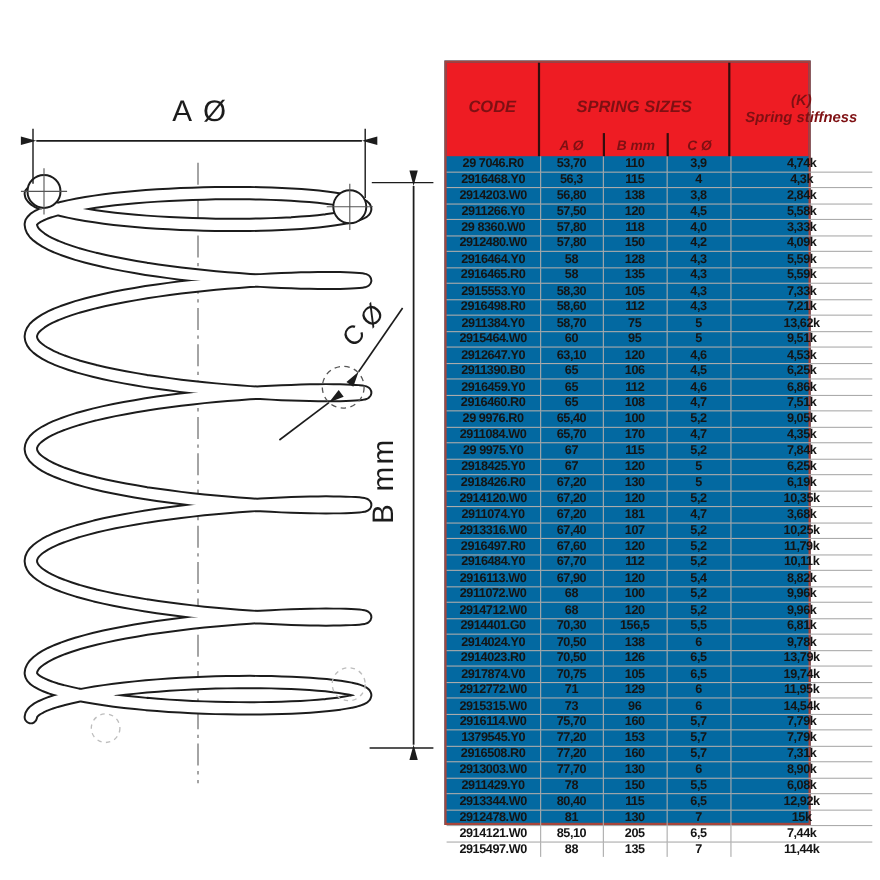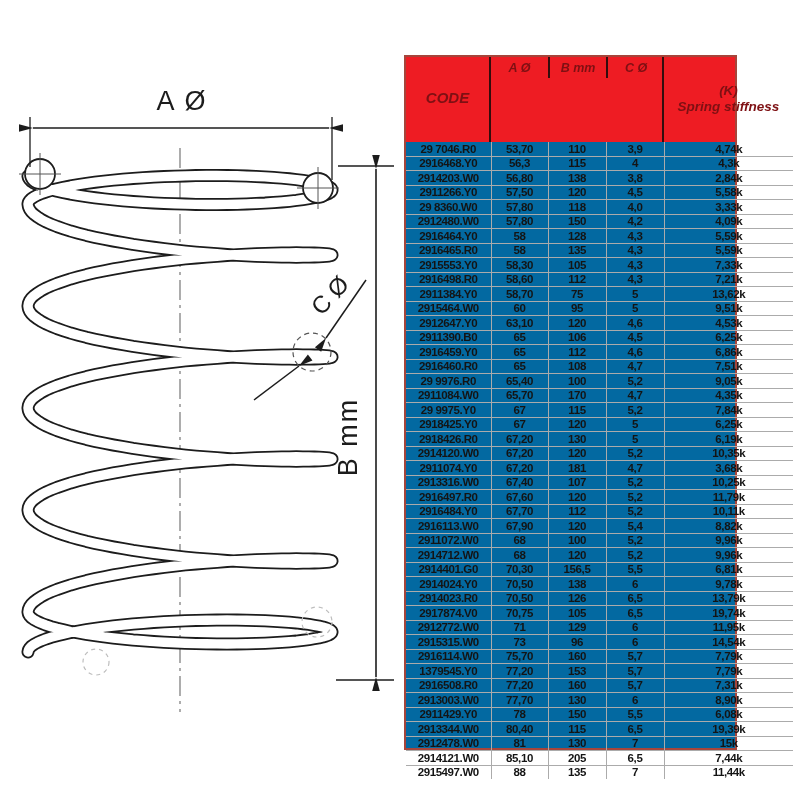--- a/index.html
+++ b/index.html
@@ -81,20 +81,21 @@
       <line x1="336" y1="680" x2="394" y2="680" stroke-width="1.3"></line>
       <line x1="376" y1="169" x2="376" y2="677" stroke-width="1.6" marker-start="url(#arrow)" marker-end="url(#arrow)"></line>
       <text transform="translate(357,437) rotate(-90)" text-anchor="middle" font-size="27" fill="#1c1c1c" stroke="none" letter-spacing="2">B mm</text>
     </g>
   </svg>
 
   <div class="spring-table">
     <div class="thead">
       <div class="th-code">CODE</div>
       <div class="th-group">
+        <div class="group-title">SPRING SIZES</div>
         <div class="subrow">
           <div class="sub">A Ø</div>
           <div class="sub">B mm</div>
           <div class="sub">C Ø</div>
         </div>
       </div>
       <div class="th-k">
         <div>(K)</div>
         <div>Spring stiffness</div>
       </div>
@@ -386,21 +387,21 @@
             <td>78</td>
             <td>150</td>
             <td>5,5</td>
             <td>6,08k</td>
           </tr>
           <tr>
             <td>2913344.W0</td>
             <td>80,40</td>
             <td>115</td>
             <td>6,5</td>
-            <td>19,39k</td>
+            <td>12,92k</td>
           </tr>
           <tr>
             <td>2912478.W0</td>
             <td>81</td>
             <td>130</td>
             <td>7</td>
             <td>15k</td>
           </tr>
           <tr>
             <td>2914121.W0</td>

